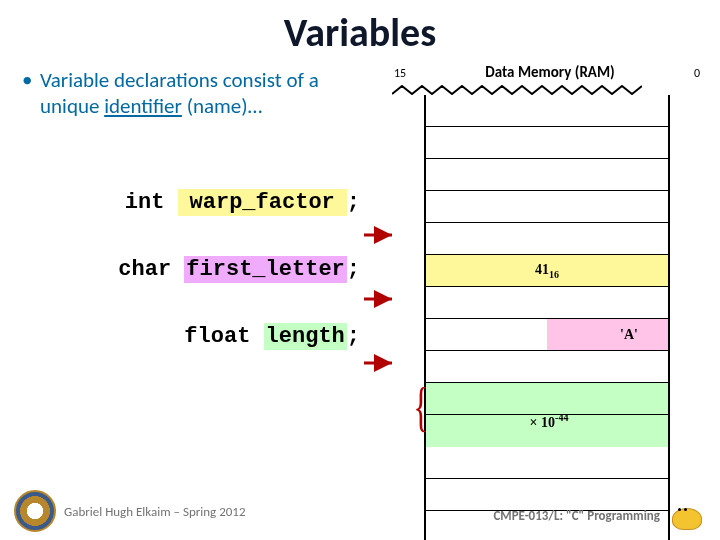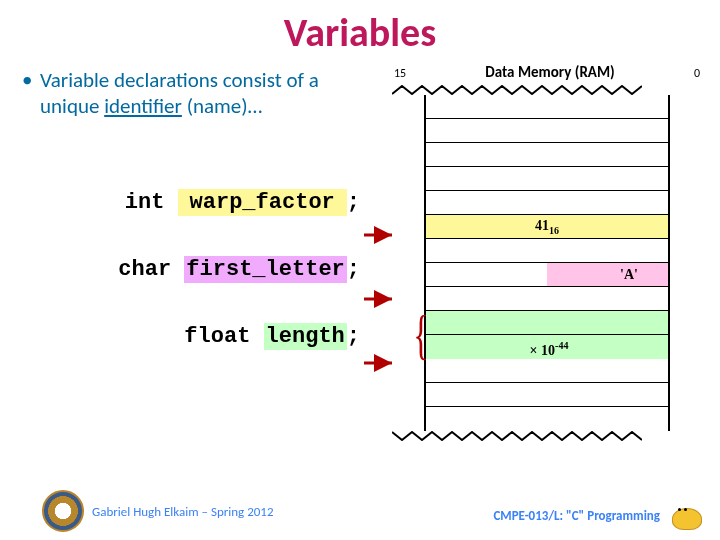--- a/index.html
+++ b/index.html
@@ -1,18 +1,18 @@
 <!DOCTYPE html>
 <html><head>
 <meta charset="utf-8">
 <style>
   * { margin: 0; padding: 0; box-sizing: border-box; }
   body { width: 720px; height: 540px; font-family: Calibri, Arial, sans-serif; background: #fff; position: relative; overflow: hidden; }
   
-  .title { text-align: center; font-size: 40px; font-weight: bold; margin-top: 8px; color: #be185d; }
+  .title { text-align: center; font-size: 40px; font-weight: bold; margin-top: 8px; color: #0f172a; }
   
   .content { display: flex; padding: 10px 20px 0 20px; }
   .left { width: 350px; padding-right: 10px; }
   .right { width: 330px; position: relative; }
   
   .bullet-text { font-size: 21px; line-height: 1.25; margin-left: 20px; position: relative; color: #0369a1; }
   .bullet-text::before { content: "•"; position: absolute; left: -18px; top: 0; }
   .underline { text-decoration: underline; }
   
   .code-line { font-family: "Courier New", monospace; font-size: 22px; font-weight: bold; text-align: right; margin-top: 42px; position: relative; }
@@ -22,39 +22,39 @@
   .hl-green { background: #c4ffc4; padding: 1px 2px; }
   
   .ram-wrap { position: relative; margin-left: 24px; margin-top: -4px; }
   .ram-header-row { display: flex; align-items: baseline; gap: 6px; }
   .ram-header-label { font-size: 15px; font-weight: bold; margin: 0 auto 4px auto; text-align: center; }
   .endlabel { font-size: 12px; }
   
   .ram-box { width: 246px; border: 2px solid #000; border-top: none; border-bottom: none; position: relative; margin: 0 auto; }
   .zigzag { height: 10px; width: 250px; margin-left: -2px; }
   .zigzag svg { display: block; }
-  .ram-row { height: 24px; border-bottom: 1px solid #000; background: #fff; display: flex; align-items: center; justify-content: center; font-size: 14px; font-weight: bold; position: relative; }
+  .ram-row { height: 32px; border-bottom: 1px solid #000; background: #fff; display: flex; align-items: center; justify-content: center; font-size: 14px; font-weight: bold; position: relative; }
   .ram-row:last-of-type { border-bottom: none; }
   .row-yellow { background: #fff89a; }
   .row-pink-half { background: linear-gradient(to right, #fff 50%, #ffc4e8 50%); }
   .row-green { background: #c4ffc4; }
   .row-green-split { background: #c4ffc4; border-bottom: 1px solid #000; }
   
   .val { font-family: "Times New Roman", serif; }
   .sub { font-size: 10px; vertical-align: sub; }
   .sup { font-size: 10px; vertical-align: super; }
   
   .pink-label { position: absolute; right: 30px; font-family: "Times New Roman", serif; font-size: 14px; font-weight: bold; }
   
   .arrow { position: absolute; }
   .arrow svg { overflow: visible; }
   
   .brace { position: absolute; left: -18px; top: 0; font-size: 54px; font-family: "Times New Roman", serif; color: #b00000; line-height: 0.9; font-weight: normal; transform: scaleX(0.6); }
   
-  .footer { position: absolute; bottom: 8px; left: 0; right: 0; display: flex; justify-content: space-between; align-items: flex-end; padding: 0 14px; font-size: 13px; color: #3b82f6; margin-left: 28px; }
+  .footer { position: absolute; bottom: 8px; left: 0; right: 0; display: flex; justify-content: space-between; align-items: flex-end; padding: 0 14px; font-size: 13px; color: #737373; }
   .footer-left { display: flex; align-items: center; gap: 8px; }
   .footer-right { display: flex; align-items: center; gap: 8px; font-weight: bold; }
   
   .seal { width: 42px; height: 42px; border-radius: 50%; border: 2px solid #b8862b; background: radial-gradient(circle, #fff 30%, #b8862b 31%, #b8862b 55%, #3a5a8a 56%); display:flex; align-items:center; justify-content:center; font-size:7px; color:#fff; }
   .slug { width: 38px; height: 34px; position: relative; }
   .slug-body { width: 30px; height: 22px; background: #f4c430; border-radius: 50% 50% 40% 40%; position: absolute; bottom: 2px; left: 4px; border: 1px solid #c89020; }
   .slug-eye { width:3px; height:3px; background:#000; border-radius:50%; position:absolute; top:10px; left:10px; }
   .slug-eye2 { width:3px; height:3px; background:#000; border-radius:50%; position:absolute; top:10px; left:16px; }
   
   .green-text-overlay { position: absolute; width: 246px; text-align: center; top: 14px; font-family: "Times New Roman", serif; font-size: 14px; font-weight: bold; z-index: 2; line-height: 1.1; }

